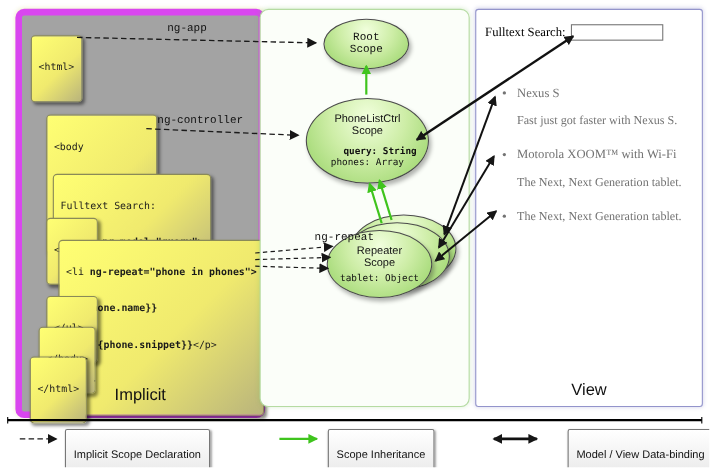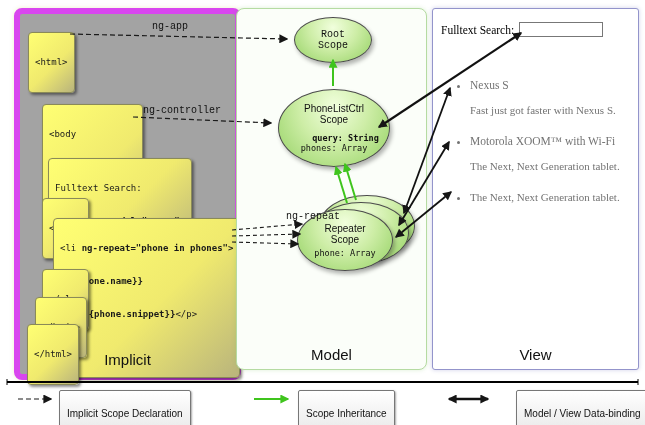--- a/index.html
+++ b/index.html
@@ -101,24 +101,23 @@
     <div class="scope" style="left:41px;top:80px;width:110px;height:76px;">
       <div class="scope-title" style="width:80px;">PhoneListCtrl Scope</div>
       <div class="scope-prop b" style="margin-top:8px;padding-left:23px;">query: String</div>
       <div class="scope-prop">phones: Array</div>
     </div>
 
     <div class="scope" style="left:82px;top:186px;width:94px;height:60px;"></div>
     <div class="scope" style="left:76px;top:193px;width:94px;height:60px;"></div>
     <div class="scope" style="left:60px;top:200px;width:94px;height:60px;">
       <div class="scope-title" style="width:58px;">Repeater Scope</div>
-      <div class="scope-prop" style="margin-top:3px;">phone: Array</div>
+      <div class="scope-prop" style="margin-top:3px;">tablet: Object</div>
     </div>
 
-    <div class="panel-label">Model</div>
   </div>
 
   <div class="panel view-panel">
     <div class="view-search-label">Fulltext Search:</div>
     <input class="view-search-input" type="text" value="" style="">
 
     <ul class="view-list">
       <li>
         <span>Nexus S</span>
         <p>Fast just got faster with Nexus S.</p>

